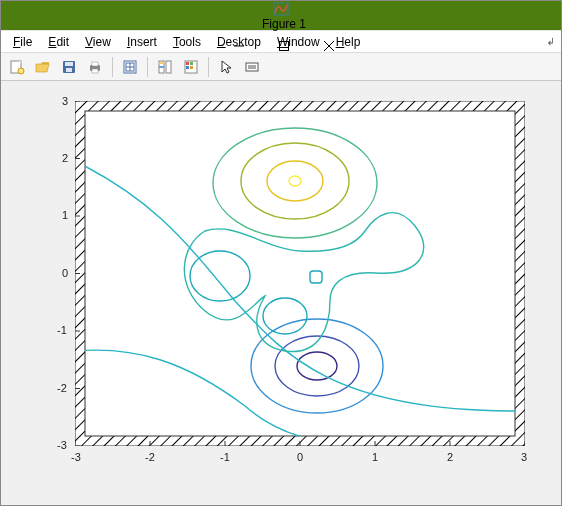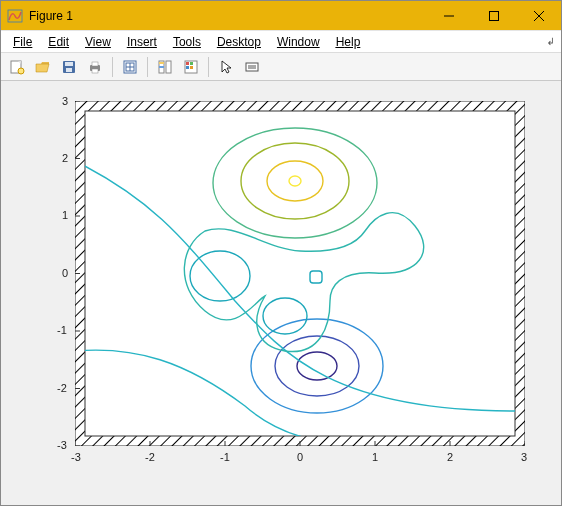--- a/index.html
+++ b/index.html
@@ -1,23 +1,23 @@
 <!DOCTYPE html>
 <html><head>
 <meta charset="utf-8">
 <style>
 * { box-sizing: border-box; margin: 0; padding: 0; }
 body { font-family: "Segoe UI", Tahoma, sans-serif; font-size: 12px; background: #fff; width: 562px; height: 506px; overflow: hidden; border: 1px solid #888;}
-.titlebar { height: 30px; background: #eab308; display: flex; align-items: center; padding: 0 0 0 6px; border-bottom: 1px solid #e5e5e5;}
+.titlebar { height: 30px; background: #4d7c0f; display: flex; align-items: center; padding: 0 0 0 6px; border-bottom: 1px solid #e5e5e5; flex-direction: column;}
 .titlebar .icon { width:16px; height:16px; margin-right:6px; display:inline-flex; align-items:center; justify-content:center;}
 .titlebar .title { flex:1; font-size:12px; color:#000;}
 .titlebar .winbtns { display:flex; }
 .titlebar .winbtn { width:45px; height:30px; display:flex; align-items:center; justify-content:center; color:#222;}
 .menubar { height:22px; background:#fff; display:flex; align-items:center; padding:0 6px; gap:4px; border-bottom:1px solid #dcdcdc;}
-.menubar .mi { padding:2px 6px; font-size:12px; color:#000; cursor:default;text-decoration:underline;}
+.menubar .mi { padding:2px 6px; font-size:12px; color:#000; cursor:default;}
 .menubar .mi .ul{text-decoration:underline;}
 .menubar .arrow{margin-left:auto; font-size:10px; color:#555;}
 .toolbar { height:28px; background:#f5f5f5; display:flex; align-items:center; padding:0 4px; gap:2px; border-bottom:1px solid #c9c9c9;}
 .toolbar .tb { width:24px; height:24px; display:flex; align-items:center; justify-content:center; border:1px solid transparent; border-radius:2px;}
 .toolbar .sep{ width:1px; height:20px; background:#c9c9c9; margin:0 3px;}
 .canvas { position:relative; width:560px; height:424px; background:#f0f0f0;}
 .plotouter{ position:absolute; left:74px; top:20px; width:450px; height:345px; background:#fff;}
 .axes{ position:absolute; left:0; top:0; width:450px; height:345px;}
 .ticklabel{ position:absolute; font-size:11px; color:#222;}
 </style>

